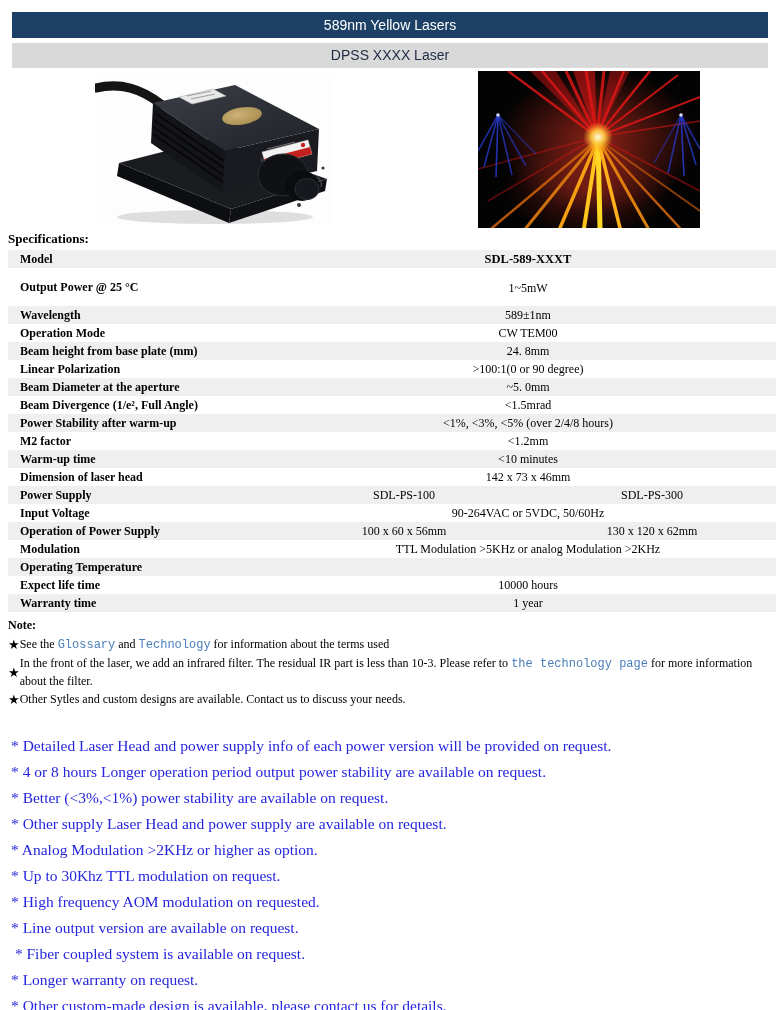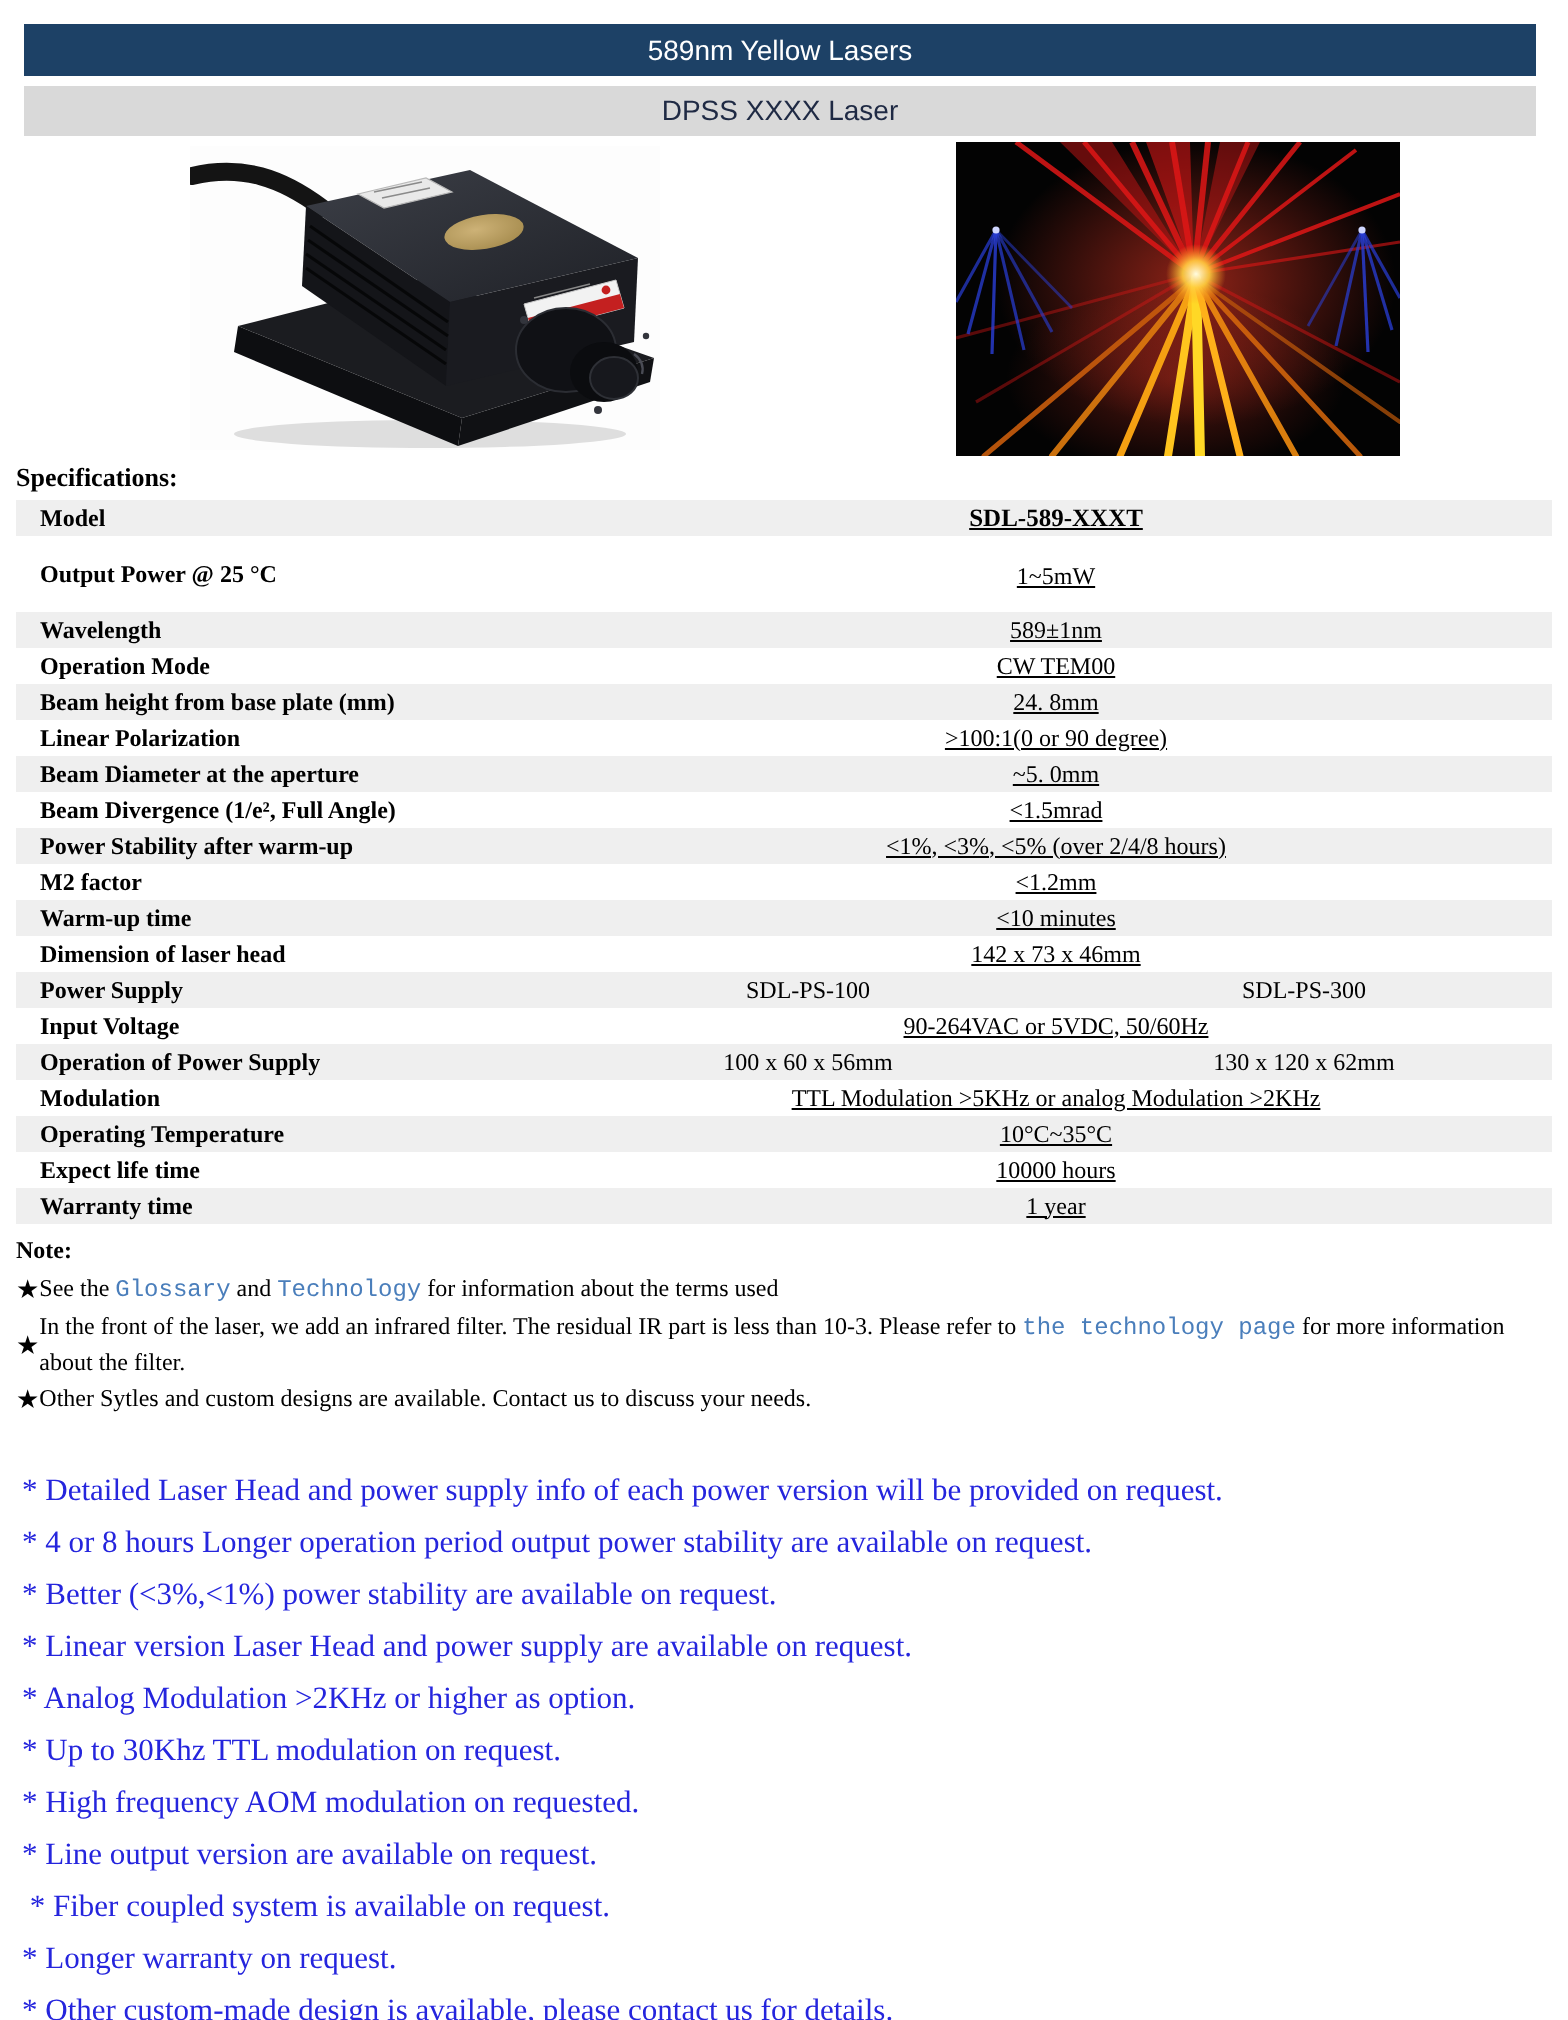--- a/index.html
+++ b/index.html
@@ -22,21 +22,21 @@
   
   .spec-heading{position:absolute;left:8px;top:221px;font-size:13px;font-weight:bold;}
   .spec-table{position:absolute;left:8px;top:240px;width:768px;font-size:12px;}
   .spec-row{display:flex;width:768px;min-height:18px;background:#fff;}
   .spec-row.shaded{background:var(--c-rowshade,#efefef);}
   .spec-row.tall{min-height:38px;}
   .spec-label{width:272px;font-weight:bold;padding-left:12px;box-sizing:border-box;
     display:flex;align-items:center;}
   .spec-value{width:248px;display:flex;align-items:center;justify-content:center;
     text-align:center;}
-  .spec-value.span2{width:496px;text-decoration:underline;}
+  .spec-value.span2{width:496px;}
   .spec-value.boldval{font-weight:bold;font-size:12.5px;}
   .spec-row.tall .spec-value{align-items:flex-start;padding-top:13px;box-sizing:border-box;}
 
   
   .notes{position:absolute;left:8px;top:607px;width:768px;font-size:12px;line-height:17px;}
   .note-heading{font-weight:bold;margin-bottom:2px;}
   .note-line{display:flex;align-items:center;margin-bottom:1px;}
   .note-star{flex:0 0 auto;font-size:13px;line-height:14px;}
   .note-text{flex:1 1 auto;}
   .note-link{color:var(--c-link,#4a7ebb);cursor:pointer;font-family:Liberation Mono, monospace;}
@@ -250,21 +250,20 @@
         <div class="spec-label">Operation of Power Supply</div>
         <div class="spec-value">100 x 60 x 56mm</div>
         <div class="spec-value">130 x 120 x 62mm</div>
       </div>
       <div class="spec-row">
         <div class="spec-label">Modulation</div>
         <div class="spec-value span2">TTL Modulation &gt;5KHz or analog Modulation &gt;2KHz</div>
       </div>
       <div class="spec-row shaded">
         <div class="spec-label">Operating Temperature</div>
-        <div class="spec-value span2">10°C~35°C</div>
       </div>
       <div class="spec-row">
         <div class="spec-label">Expect life time</div>
         <div class="spec-value span2">10000 hours</div>
       </div>
       <div class="spec-row shaded">
         <div class="spec-label">Warranty time</div>
         <div class="spec-value span2">1 year</div>
       </div>
     </div>
@@ -282,21 +281,21 @@
     <div class="note-line">
       <span class="note-star">★</span>
       <span class="note-text">Other Sytles and custom designs are available. Contact us to discuss your needs.</span>
     </div>
   </div>
 
   <div class="request-list">
       <div class="request-item">* Detailed Laser Head and power supply info of each power version will be provided on request.</div>
       <div class="request-item">* 4 or 8 hours Longer operation period output power stability are available on request.</div>
       <div class="request-item">* Better (&lt;3%,&lt;1%) power stability are available on request.</div>
-      <div class="request-item">* Linear version Laser Head and power supply are available on request.</div>
+      <div class="request-item">* Other supply Laser Head and power supply are available on request.</div>
       <div class="request-item">* Analog Modulation &gt;2KHz or higher as option.</div>
       <div class="request-item">* Up to 30Khz TTL modulation on request.</div>
       <div class="request-item">* High frequency AOM modulation on requested.</div>
       <div class="request-item">* Line output version are available on request.</div>
       <div class="request-item"> * Fiber coupled system is available on request.</div>
       <div class="request-item">* Longer warranty on request.</div>
       <div class="request-item">* Other custom-made design is available, please contact us for details.</div>
     </div>
 
 </div>

